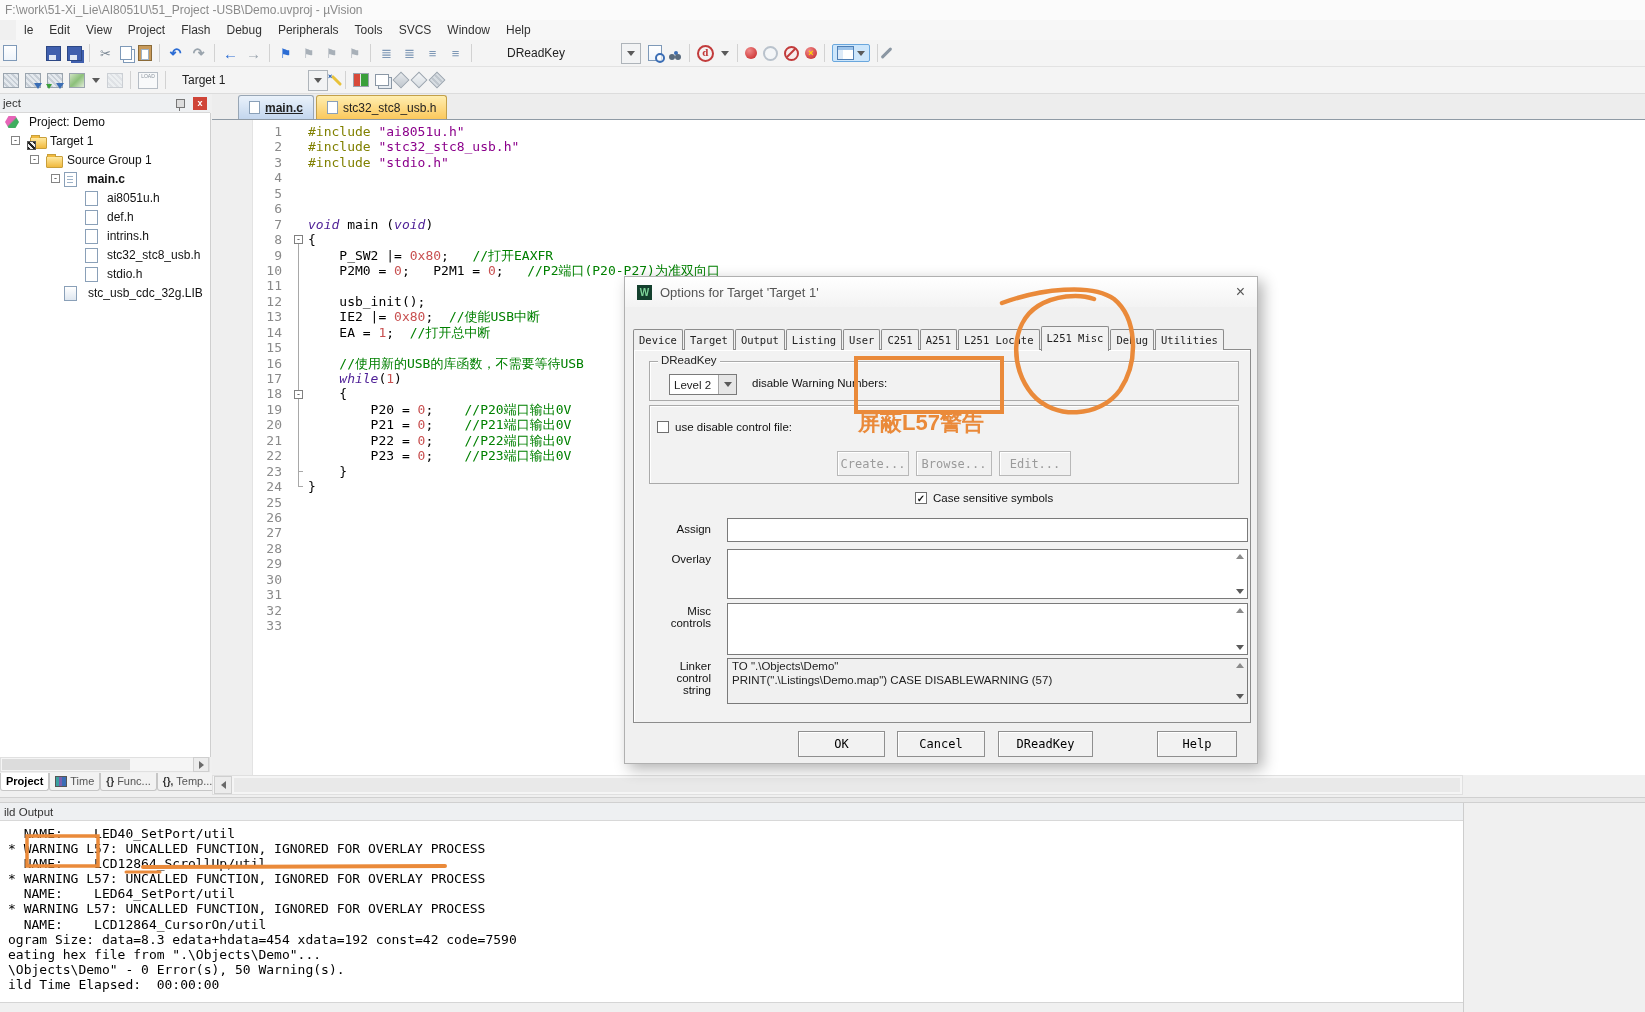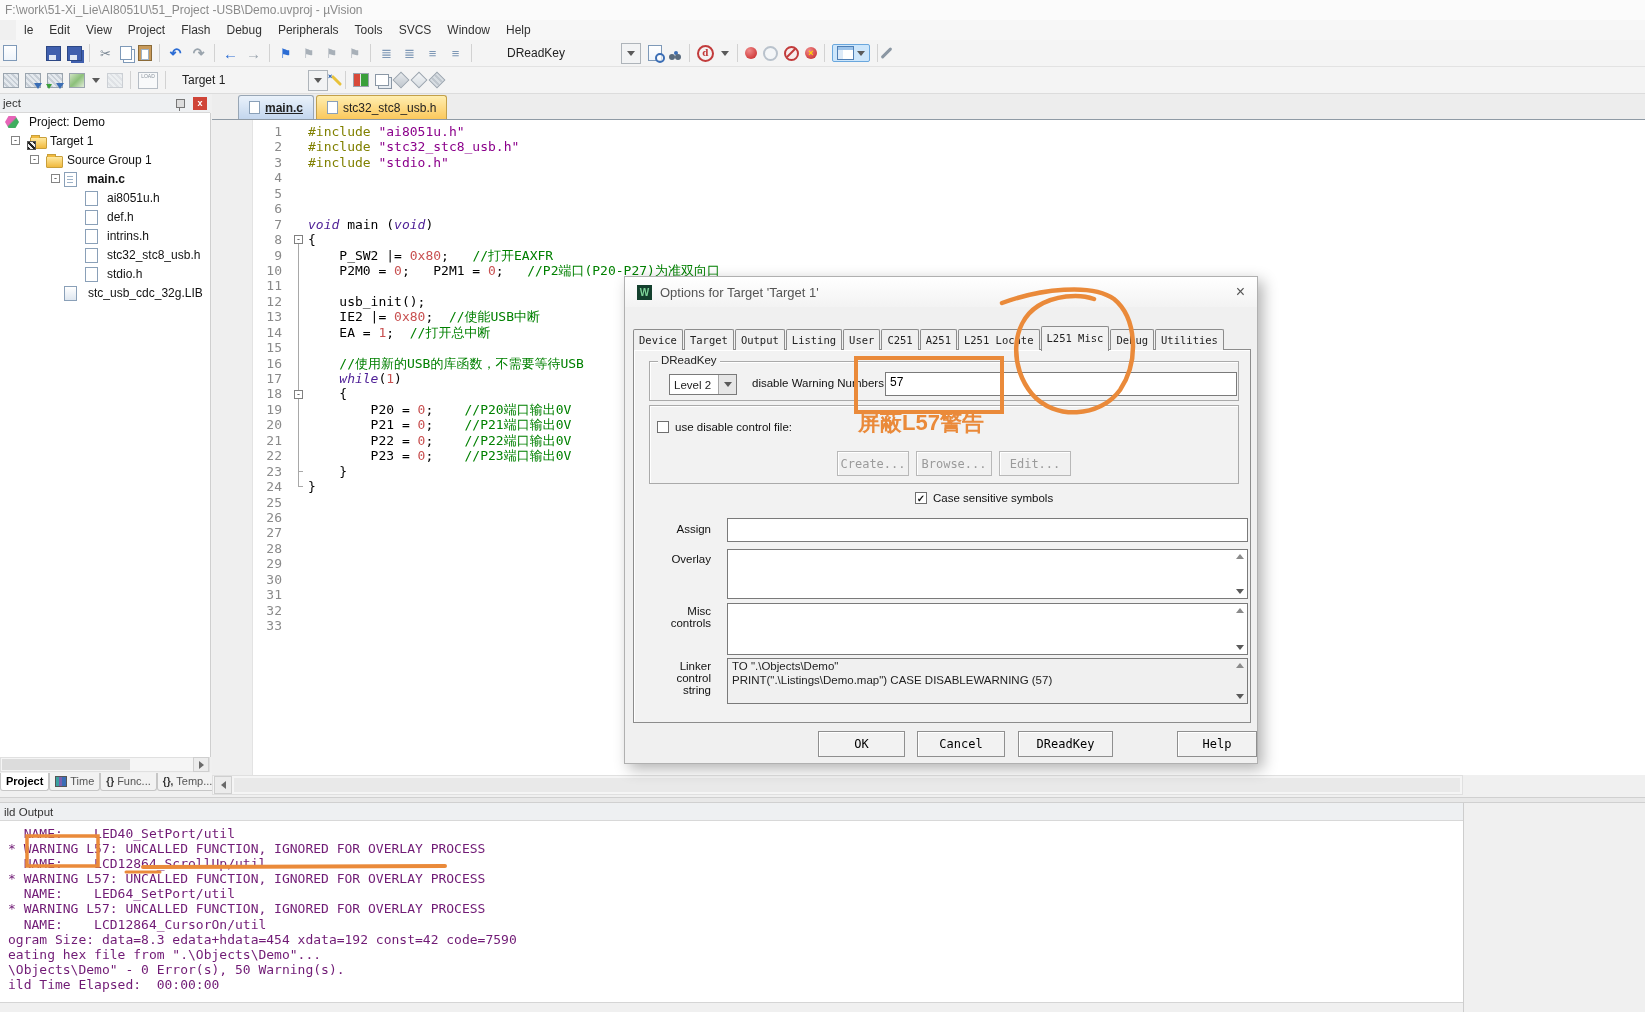--- a/index.html
+++ b/index.html
@@ -133,21 +133,21 @@
   .foldend{position:absolute;width:5px;height:1px;background:#a8a8a8;}
   #editor-hscroll{left:212px;top:775px;width:1251px;height:20px;background:#f5f5f5;border:1px solid #e0e0e0;
                   box-sizing:border-box;display:flex;align-items:center;}
   #ed-hbtn{width:16px;height:16px;background:#ececec;border:1px solid #cfcfcf;display:flex;align-items:center;justify-content:center;margin-left:1px;}
   #ed-hthumb{flex:1;height:14px;background:#e9e9e9;margin:0 2px;}
   
   #hsplit{left:0;top:797px;width:1645px;height:6px;background:#e8e8e8;border-top:1px solid #d0d0d0;border-bottom:1px solid #d0d0d0;box-sizing:border-box;}
   #output-header{left:0;top:803px;width:1463px;height:18px;background:#eef0f2;border-bottom:1px solid #d8d8d8;
                  display:flex;align-items:center;font-size:11.5px;color:#333;padding-left:4px;box-sizing:border-box;}
   #output-body{left:0;top:821px;width:1463px;height:181px;background:#fff;padding:5px 0 0 8px;box-sizing:border-box;
-               font-family:"DejaVu Sans Mono",monospace;font-size:13px;line-height:15.1px;white-space:pre;color:#701a75;overflow:hidden;}
+               font-family:"DejaVu Sans Mono",monospace;font-size:13px;line-height:15.1px;white-space:pre;color:#000000;overflow:hidden;}
   #output-bottom{left:0;top:1002px;width:1463px;height:10px;background:#f0f0f0;border-top:1px solid #d5d5d5;box-sizing:border-box;}
   #right-filler{left:1463px;top:803px;width:182px;height:209px;background:#f0f0f0;border-left:1px solid #cdcdcd;box-sizing:border-box;}
   
   #dlg{left:624px;top:276px;width:634px;height:488px;background:#f0f0f0;border:1px solid #b0b0b0;
        box-shadow:5px 5px 14px rgba(0,0,0,.3);z-index:10;box-sizing:border-box;}
   #dlg-title{position:absolute;left:0;top:0;width:100%;height:30px;background:linear-gradient(#ffffff,#f3f3f3);
              display:flex;align-items:center;padding:0 12px;box-sizing:border-box;font-size:13px;color:#555;}
   #dlg-icon{width:15px;height:15px;background:#14402e;color:#7fd49a;font-size:10px;font-weight:bold;
             display:inline-flex;align-items:center;justify-content:center;margin-right:8px;}
   #dlg-close{margin-left:auto;color:#555;font-size:16px;line-height:16px;}
@@ -163,21 +163,21 @@
   .dcombo{position:absolute;height:21px;background:#fff;border:1px solid #7a7a7a;display:flex;align-items:center;box-sizing:border-box;}
   .dcombo .ctext{flex:1;font-size:11.5px;padding-left:4px;}
   .dcombo .cbtn{width:17px;height:100%;background:#e6e6e6;border-left:1px solid #a8a8a8;display:flex;align-items:center;justify-content:center;}
   .dinput{position:absolute;background:#fff;border:1px solid #7a7a7a;font-size:12px;font-family:"Liberation Sans",sans-serif;
           padding:2px 4px;box-sizing:border-box;color:#000;}
   .dcheck{width:12px;height:12px;background:#fff;border:1px solid #6f6f6f;display:inline-flex;align-items:center;justify-content:center;
           font-size:10px;font-weight:bold;color:#111;box-sizing:border-box;}
   .dbtn-dis{position:absolute;height:25px;background:#f1f1f1;border:1px solid #b8b8b8;box-shadow:inset 1px 1px 0 #fff;
             color:#9b9b9b;font-size:12px;font-family:"DejaVu Sans Mono",monospace;display:flex;align-items:center;justify-content:center;box-sizing:border-box;}
   .dbtn{position:absolute;top:454px;height:26px;background:#f2f2f2;border:1px solid #8f8f8f;box-shadow:inset 1px 1px 0 #fff;
-        color:#000;font-size:12px;font-family:"DejaVu Sans Mono",monospace;display:flex;align-items:center;justify-content:center;box-sizing:border-box;margin-left:20px;}
+        color:#000;font-size:12px;font-family:"DejaVu Sans Mono",monospace;display:flex;align-items:center;justify-content:center;box-sizing:border-box;}
   .dtextarea{position:absolute;background:#fff;border:1px solid #7a7a7a;box-sizing:border-box;}
   .spin-u{position:absolute;right:3px;top:4px;}
   .spin-d{position:absolute;right:3px;bottom:4px;}
   #lcs-box{background:#f0f0f0;}
   .lcs-line{font-size:11.5px;color:#222;padding:1px 4px;white-space:nowrap;overflow:hidden;}
   
   #annot-svg{left:0;top:0;width:1645px;height:1012px;z-index:20;pointer-events:none;}
   #annot-label{left:858px;top:408px;z-index:21;color:var(--annot);font-size:22px;font-weight:bold;pointer-events:none;white-space:nowrap;}
 </style>
 </head>
@@ -454,21 +454,20 @@
     <div class="grp" style="left:15px;top:11px;width:588px;height:38px;">
       <span class="grp-legend">DReadKey</span>
     </div>
     <div class="dcombo" style="left:35px;top:24px;width:68px;">
       <span class="ctext">Level 2</span>
       <span class="cbtn">
           <span class="tri-dn"></span>
         </span>
     </div>
     <div class="dlabel" style="position:absolute;left:118px;top:27px;">disable Warning Numbers:</div>
-    <div class="dinput" style="left:251px;top:22px;width:352px;height:24px;">57</div>
 
     <div class="grp" style="left:15px;top:55px;width:588px;height:77px;"></div>
     <div style="position:absolute;left:23px;top:71px;display:flex;align-items:center;gap:6px;">
       <span class="dcheck"></span>
       <span class="dlabel">use disable control file:</span>
     </div>
     <div id="lcf-buttons">
         <div class="dbtn-dis" style="left: 203px; top: 101px; width: 72px;">Create...</div>
         <div class="dbtn-dis" style="left: 282px; top: 101px; width: 76px;">Browse...</div>
         <div class="dbtn-dis" style="left: 365px; top: 101px; width: 72px;">Edit...</div>

